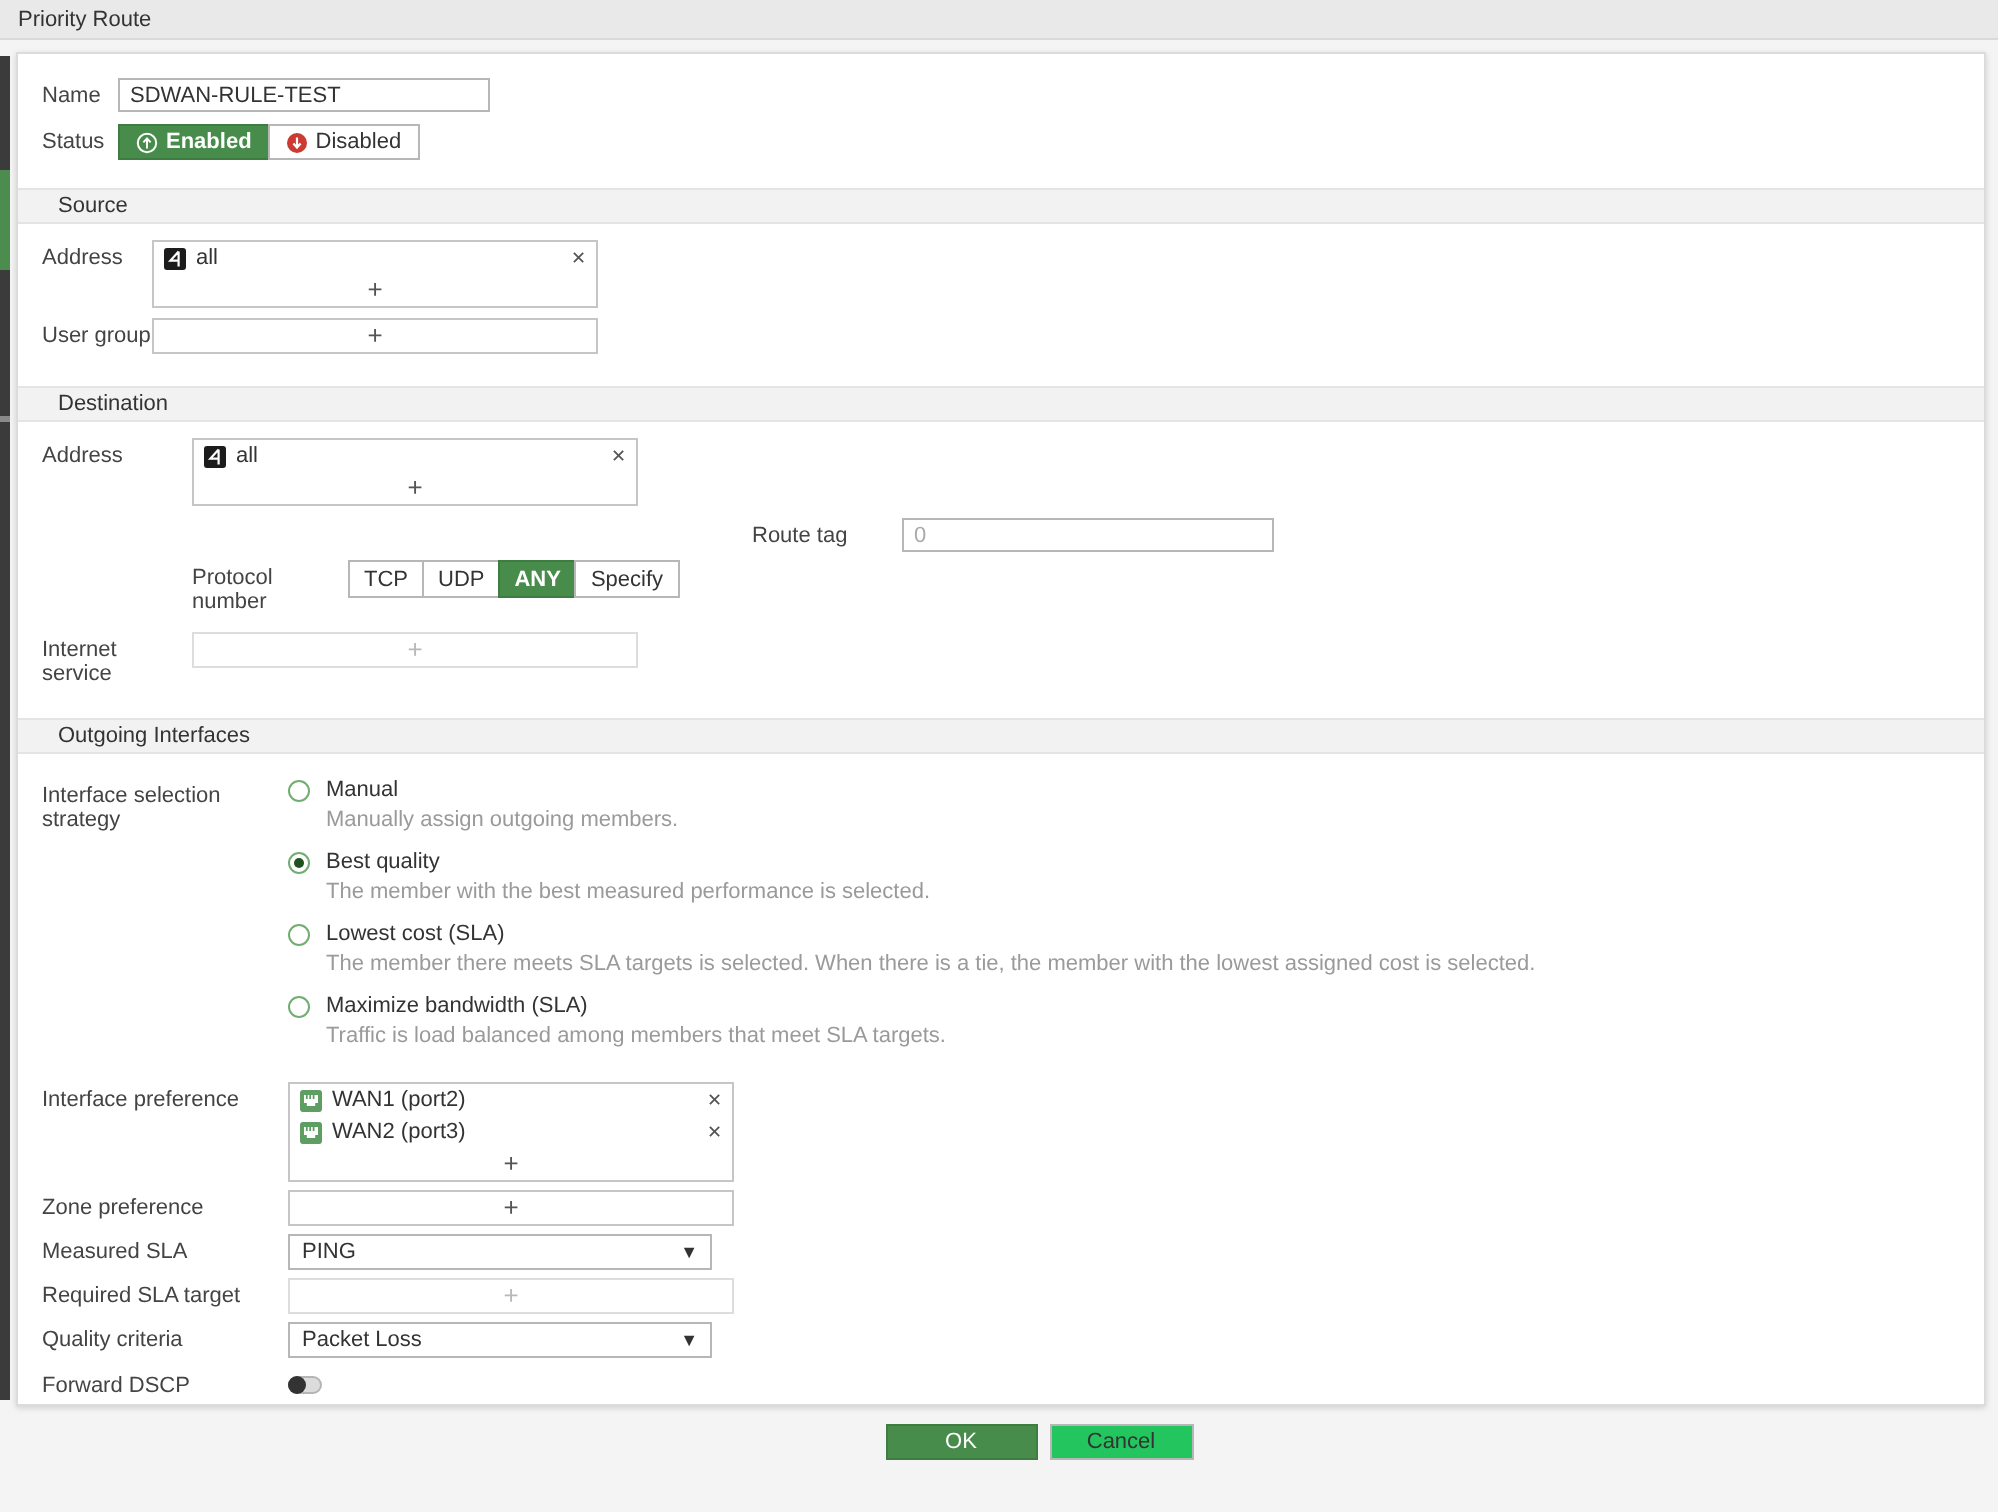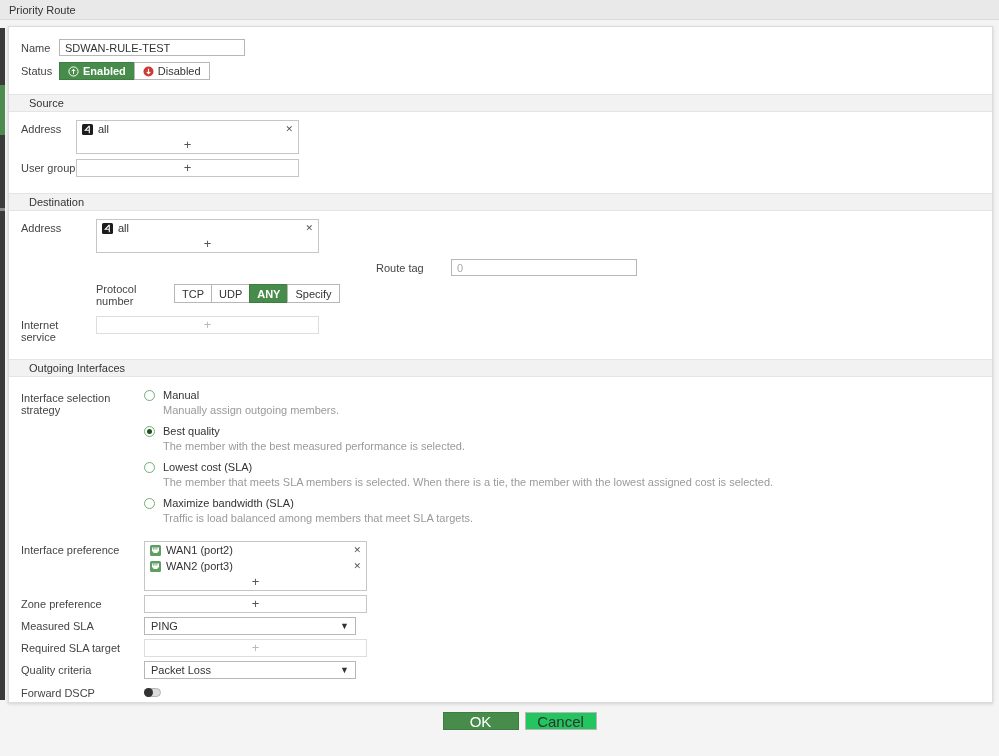--- a/index.html
+++ b/index.html
@@ -75,21 +75,21 @@
 
   
   .toggle { width:17px; height:9px; border-radius:5px; background:#dcdcdc;
     border:1px solid #b5b5b5; position:relative; margin-top:4px; cursor:pointer; }
   .toggle .knob { position:absolute; left:-1px; top:-1px; width:9px; height:9px;
     border-radius:50%; background:#333; }
 
   
   .footer { position:absolute; left:0; top:712px; width:999px; display:flex;
     justify-content:center; gap:6px; padding-left:40px; }
-  .btn { height:18px; font-size:15px; font-family:inherit; cursor:pointer; }
+  .btn { height:18px; font-size:11px; font-family:inherit; cursor:pointer; }
   .btn-ok { width:76px; background:#478c4a; border:1px solid #3e7c41; color:#fff; }
   .btn-cancel { width:72px; background:#22c55e; border:1px solid #b7b7b7; color:#333; }
 </style>
 </head>
 <body>
 
 <div class="titlebar">Priority Route</div>
 
 <div class="nav-strip">
   <div class="seg-green"></div>
@@ -162,21 +162,21 @@
       </div>
       <div class="ms-add">+</div>
     </div>
   </div>
 
   <div class="row" style="margin-bottom:4px;justify-content:center;">
     <label class="lw3">Route tag</label>
     <input class="text" type="text" placeholder="0" style="">
   </div>
 
-  <div class="row" style="margin-bottom:9px;align-items:center;">
+  <div class="row" style="margin-bottom:9px;">
     <label class="lw3"></label>
     <span class="sub-label">Protocol number</span>
     <div class="proto">
       <button class="seg-btn first">TCP</button>
       <button class="seg-btn">UDP</button>
       <button class="seg-btn on">ANY</button>
       <button class="seg-btn">Specify</button>
     </div>
   </div>
 
@@ -204,21 +204,21 @@
           <span class="radio-circle sel"></span>
           <span class="radio-label">Best quality</span>
         </div>
         <div class="radio-desc">The member with the best measured performance is selected.</div>
       </div>
       <div class="radio-opt">
         <div class="radio-line">
           <span class="radio-circle"></span>
           <span class="radio-label">Lowest cost (SLA)</span>
         </div>
-        <div class="radio-desc">The member that meets SLA members is selected. When there is a tie, the member with the lowest assigned cost is selected.</div>
+        <div class="radio-desc">The member there meets SLA targets is selected. When there is a tie, the member with the lowest assigned cost is selected.</div>
       </div>
       <div class="radio-opt">
         <div class="radio-line">
           <span class="radio-circle"></span>
           <span class="radio-label">Maximize bandwidth (SLA)</span>
         </div>
         <div class="radio-desc">Traffic is load balanced among members that meet SLA targets.</div>
       </div>
     </div>
   </div>

